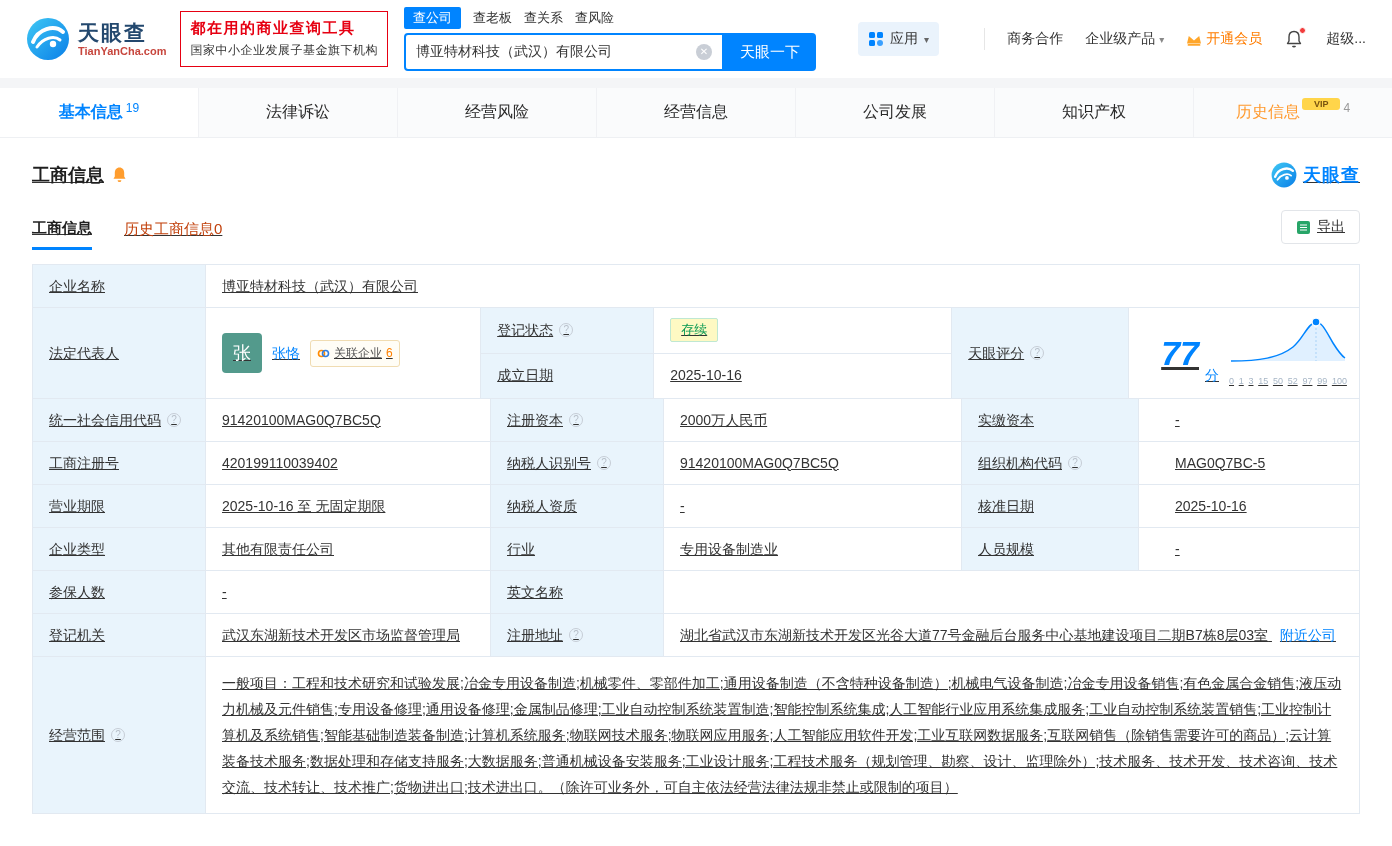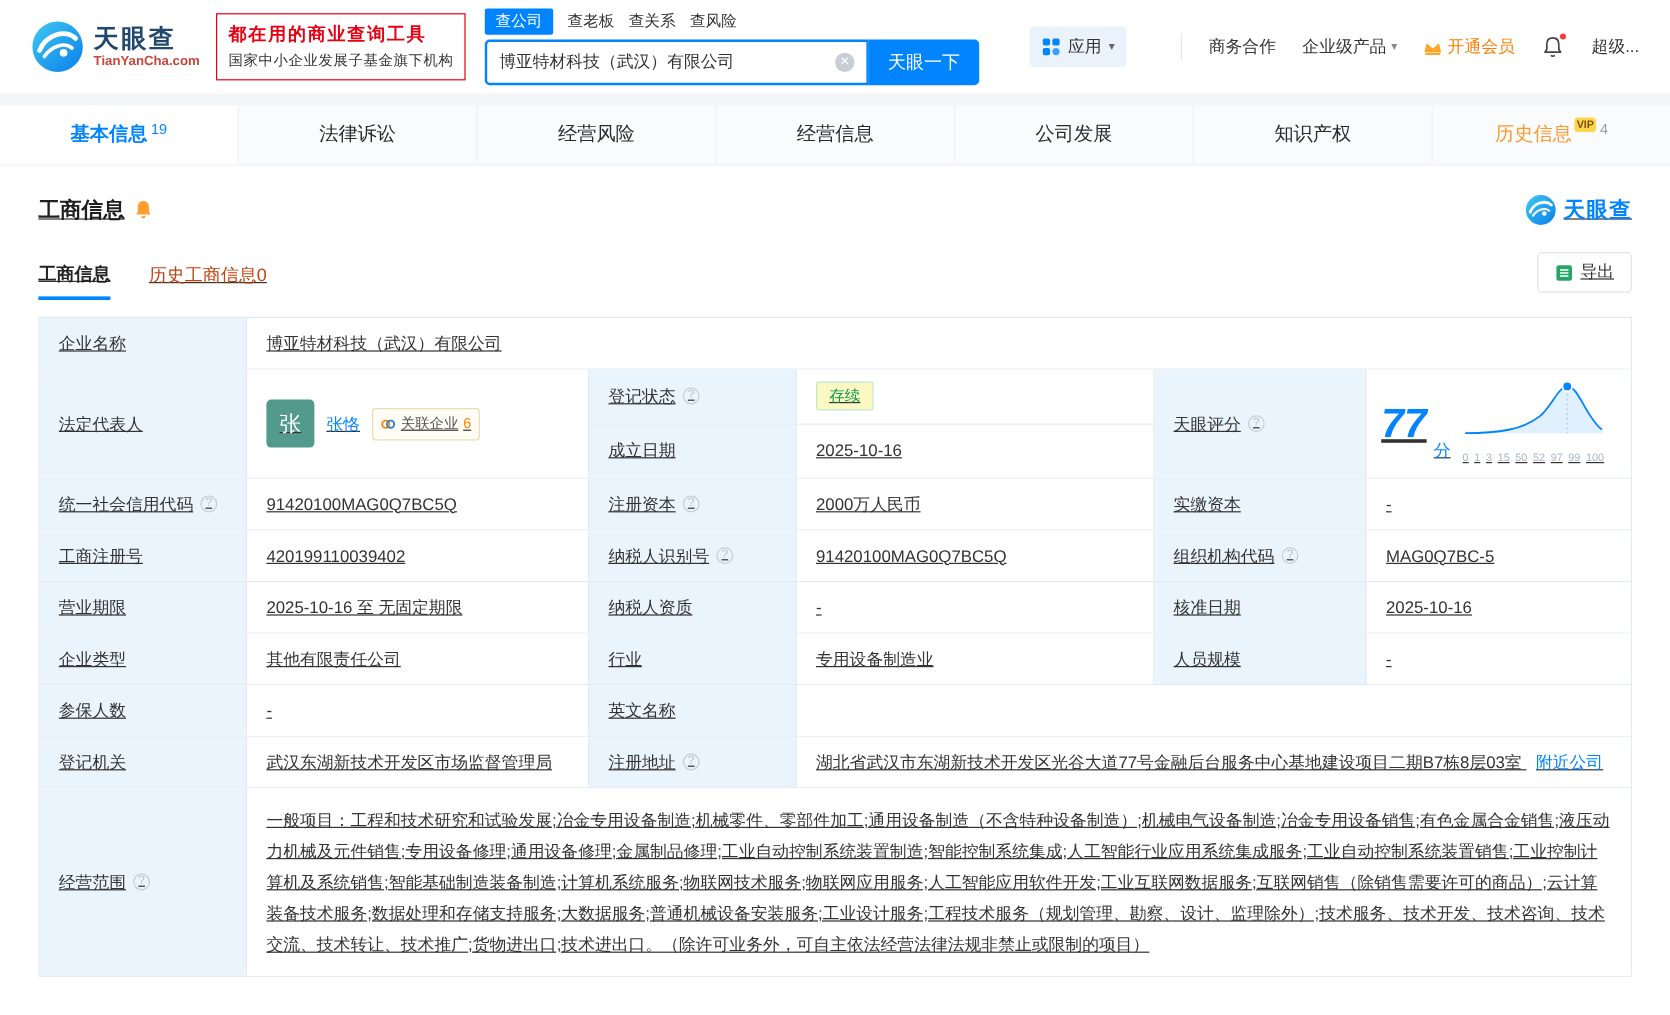--- a/index.html
+++ b/index.html
@@ -46,21 +46,21 @@
 
   .header-gap { height:10px; background:#f4f5f7; }
 
   
   .tabs { display:flex; height:50px; background:#fafbfc; border-bottom:1px solid #eef0f3; }
   .tab { flex:1; display:flex; align-items:center; justify-content:center; font-size:16px; color:#2a2a2a; border-right:1px solid #f0f1f4; }
   .tab:last-child { border-right:none; }
   .tab.active { background:#fff; color:#0084ff; font-weight:bold; }
   .tcount { font-size:12px; margin-left:3px; display:inline-block; transform:translateY(-5px); color:#0084ff; font-weight:normal; }
   .tab.history { color:#ff9a2e; }
-  .vip-badge { background:#ffd54a; color:#7a5410; font-size:9px; font-weight:bold; padding:1px 2px; border-radius:3px; display:inline-block; transform:translateY(-9px); margin-left:2px; }
+  .vip-badge { background:#ffd54a; color:#7a5410; font-size:9px; font-weight:bold; padding:1px 12px; border-radius:3px; display:inline-block; transform:translateY(-9px); margin-left:2px; }
   .tcount.gray { color:#999; }
 
   
   .content { padding:0 32px 18px 32px;text-decoration:underline; }
   .section-head { display:flex; align-items:center; margin-top:24px; }
   .section-title { font-size:18px; font-weight:bold; color:#1f1f1f; }
   .section-head .sub-bell { margin-left:7px; display:inline-flex; }
   .corner-logo { margin-left:auto; display:flex; align-items:center; gap:6px; }
   .corner-logo-text { color:#0084ff; font-size:18px; font-weight:bold; letter-spacing:1px; }
 
@@ -71,21 +71,21 @@
   .export-btn { margin-left:auto; display:flex; align-items:center; gap:6px; border:1px solid #e2e5e9; border-radius:4px; padding:7px 14px; background:#fff; margin-bottom:6px; font-size:14px; color:#333; }
 
   
   .table { margin-top:14px; border:1px solid #e2e9f1; border-bottom:none; }
   .trow { display:flex; border-bottom:1px solid #e2e9f1; min-height:43px; }
   .cell { padding:10px 16px; font-size:14px; line-height:21px; display:flex; align-items:center; border-right:1px solid #e2e9f1; }
   .trow > .cell:last-child { border-right:none; }
   .lbl { background:#e9f4fc; color:#333; flex-shrink:0; }
   .val { background:#fff; }
   .w1 { width:173px; } .w2 { width:285px; } .w3 { width:173px; }
-  .w5 { width:177px; } .w6 { flex:1; }
+  .w5 { width:177px; } .w6 { flex:1;margin-left:20px; }
   .wrest { flex:1; }
   .help { display:inline-block; width:14px; height:14px; border-radius:50%; border:1px solid #c6cdd6; color:#b7bfc9; font-size:10px; line-height:12px; text-align:center; margin-left:6px; flex-shrink:0; }
 
   .mid { width:471px; display:flex; flex-direction:column; border-right:1px solid #e2e9f1; flex-shrink:0; }
   .mid .subrow { display:flex; flex:1; min-height:43px; }
   .mid .subrow + .subrow { border-top:1px solid #e2e9f1; }
   .mid .cell { border-right:none; }
   .mid .lbl { border-right:1px solid #e2e9f1; }
   .mid .val { flex:1; }
 

